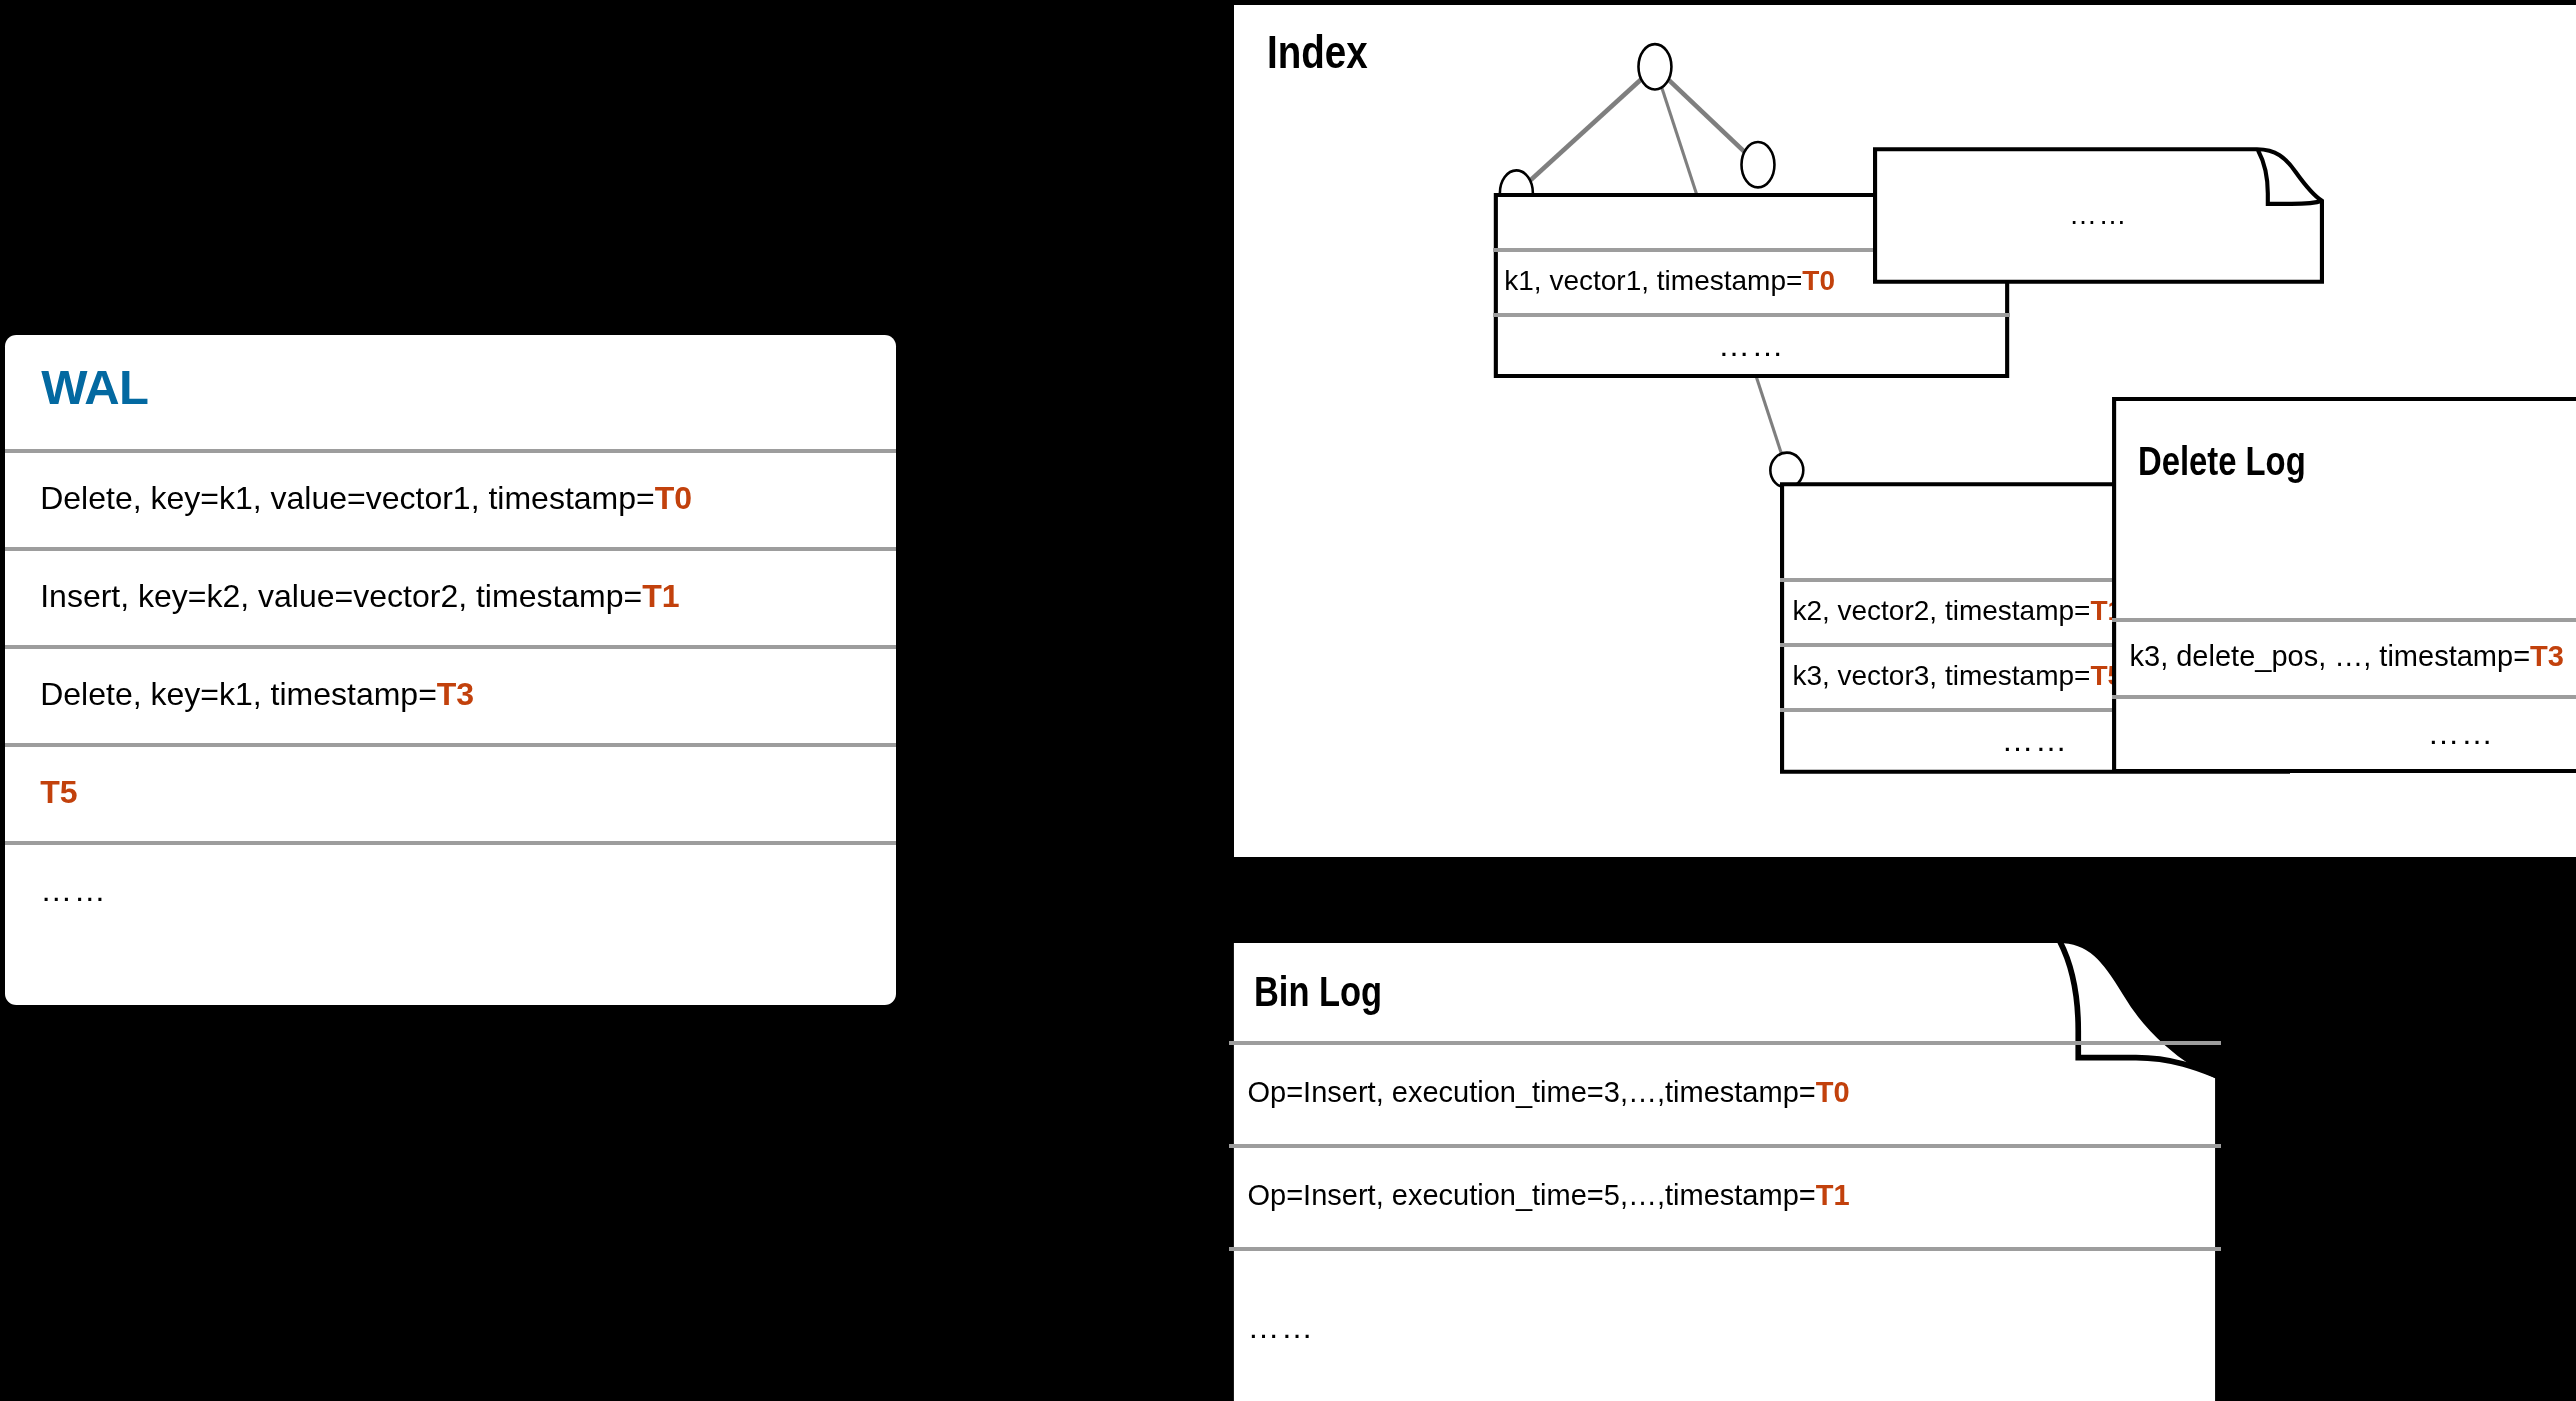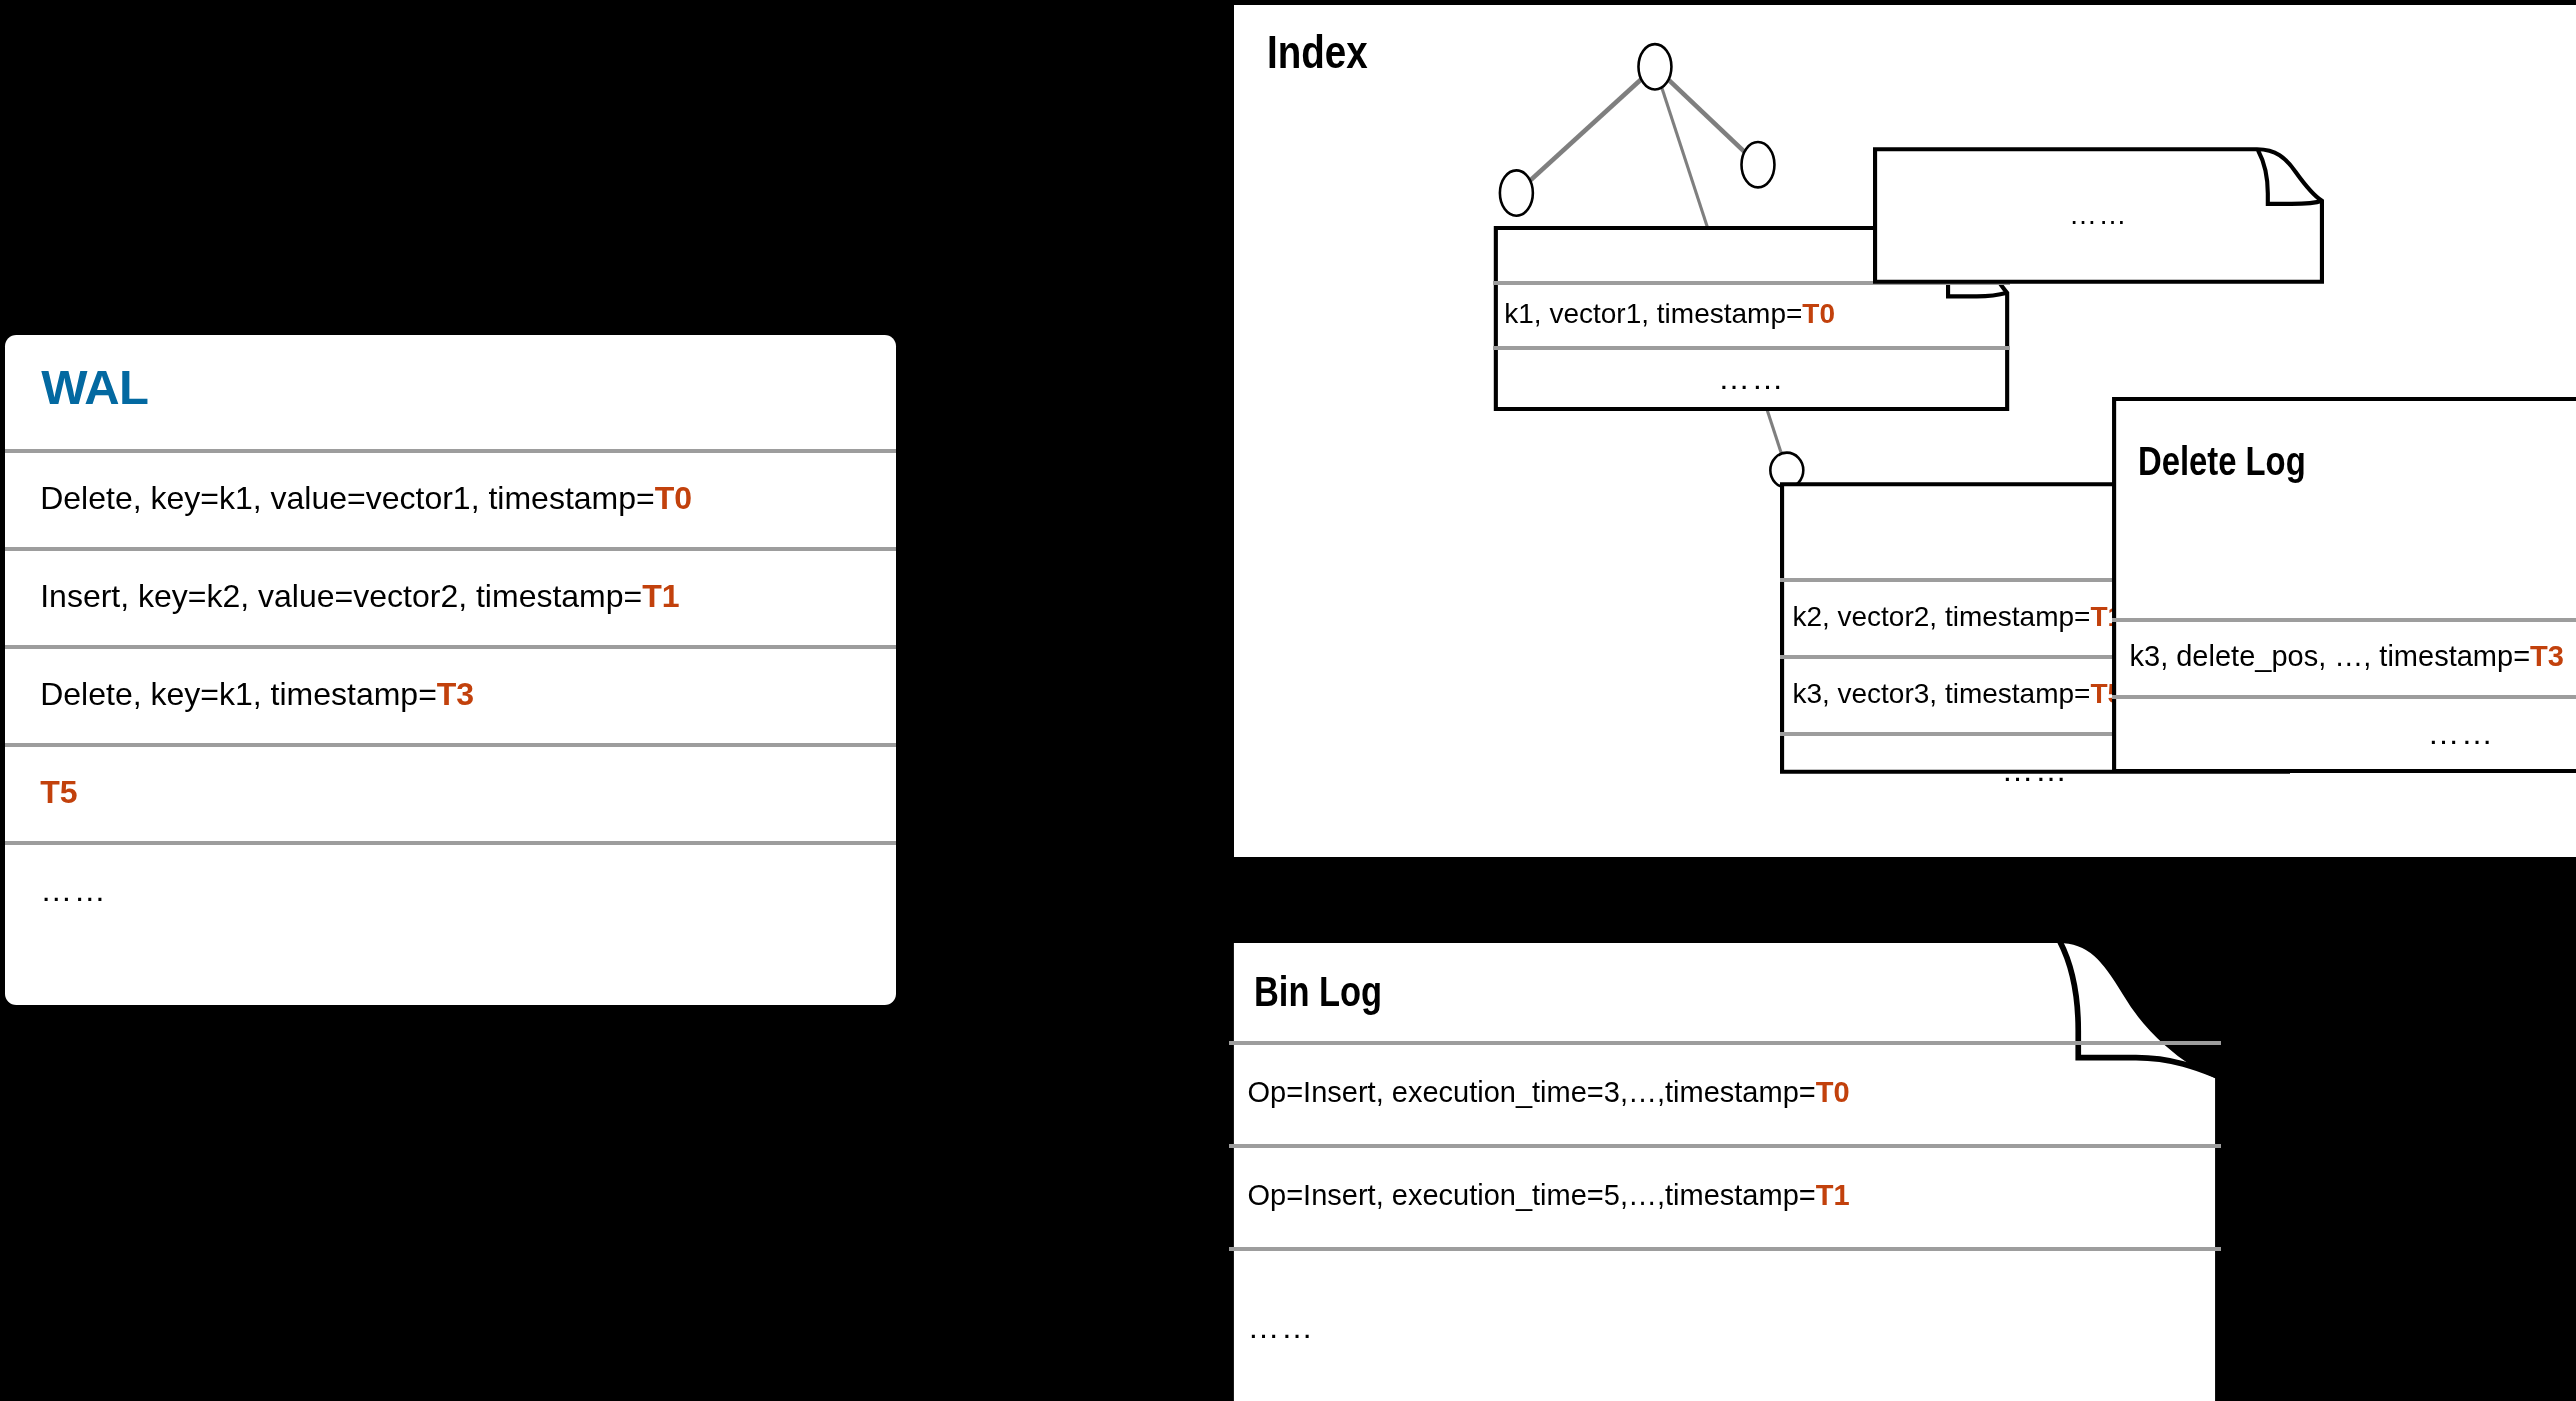--- a/index.html
+++ b/index.html
@@ -57,36 +57,36 @@
     position:relative;
     display:flex;align-items:center;
     box-sizing:border-box;
     font-size:28px;color:#000;white-space:nowrap;
   }
   .doc .drow::before{
     content:"";position:absolute;left:0;right:0;top:0;height:4.1px;background:#9d9d9d;
   }
 
   
-  #node-k1{left:259px;top:188px;width:517px;height:185px;margin-top:33px;}
+  #node-k1{left:259px;top:188px;width:517px;height:185px;}
   #node-k1 .rows{height:130px;}
   #node-k1 .drow{height:65px;padding-left:11.3px;}
   #node-k1 .drow.center{justify-content:center;padding-left:0;}
 
   
   #node-dots{left:639px;top:142px;width:451px;height:137px;}
   #node-dots .onlydots{
     position:absolute;left:0;right:0;top:52px;
     text-align:center;font-size:28px;color:#000;letter-spacing:1.5px;
   }
 
   
   #node-k2{left:546px;top:477px;width:510px;height:292px;}
   #node-k2 .rows{height:196px;}
-  #node-k2 .drow{height:77px;padding-left:12.4px;}
+  #node-k2 .drow{height:65px;padding-left:12.4px;}
   #node-k2 .drow.center{justify-content:center;padding-left:0;}
 
   
   #deletelog{left:2112px;top:397px;width:698px;height:376px;}
   #deletelog .dltitle{
     position:absolute;left:26px;top:42px;
     font-size:40px;font-weight:bold;color:#000;
     transform:scaleX(0.82);transform-origin:left top;
   }
   #deletelog .rows{height:155px;}

